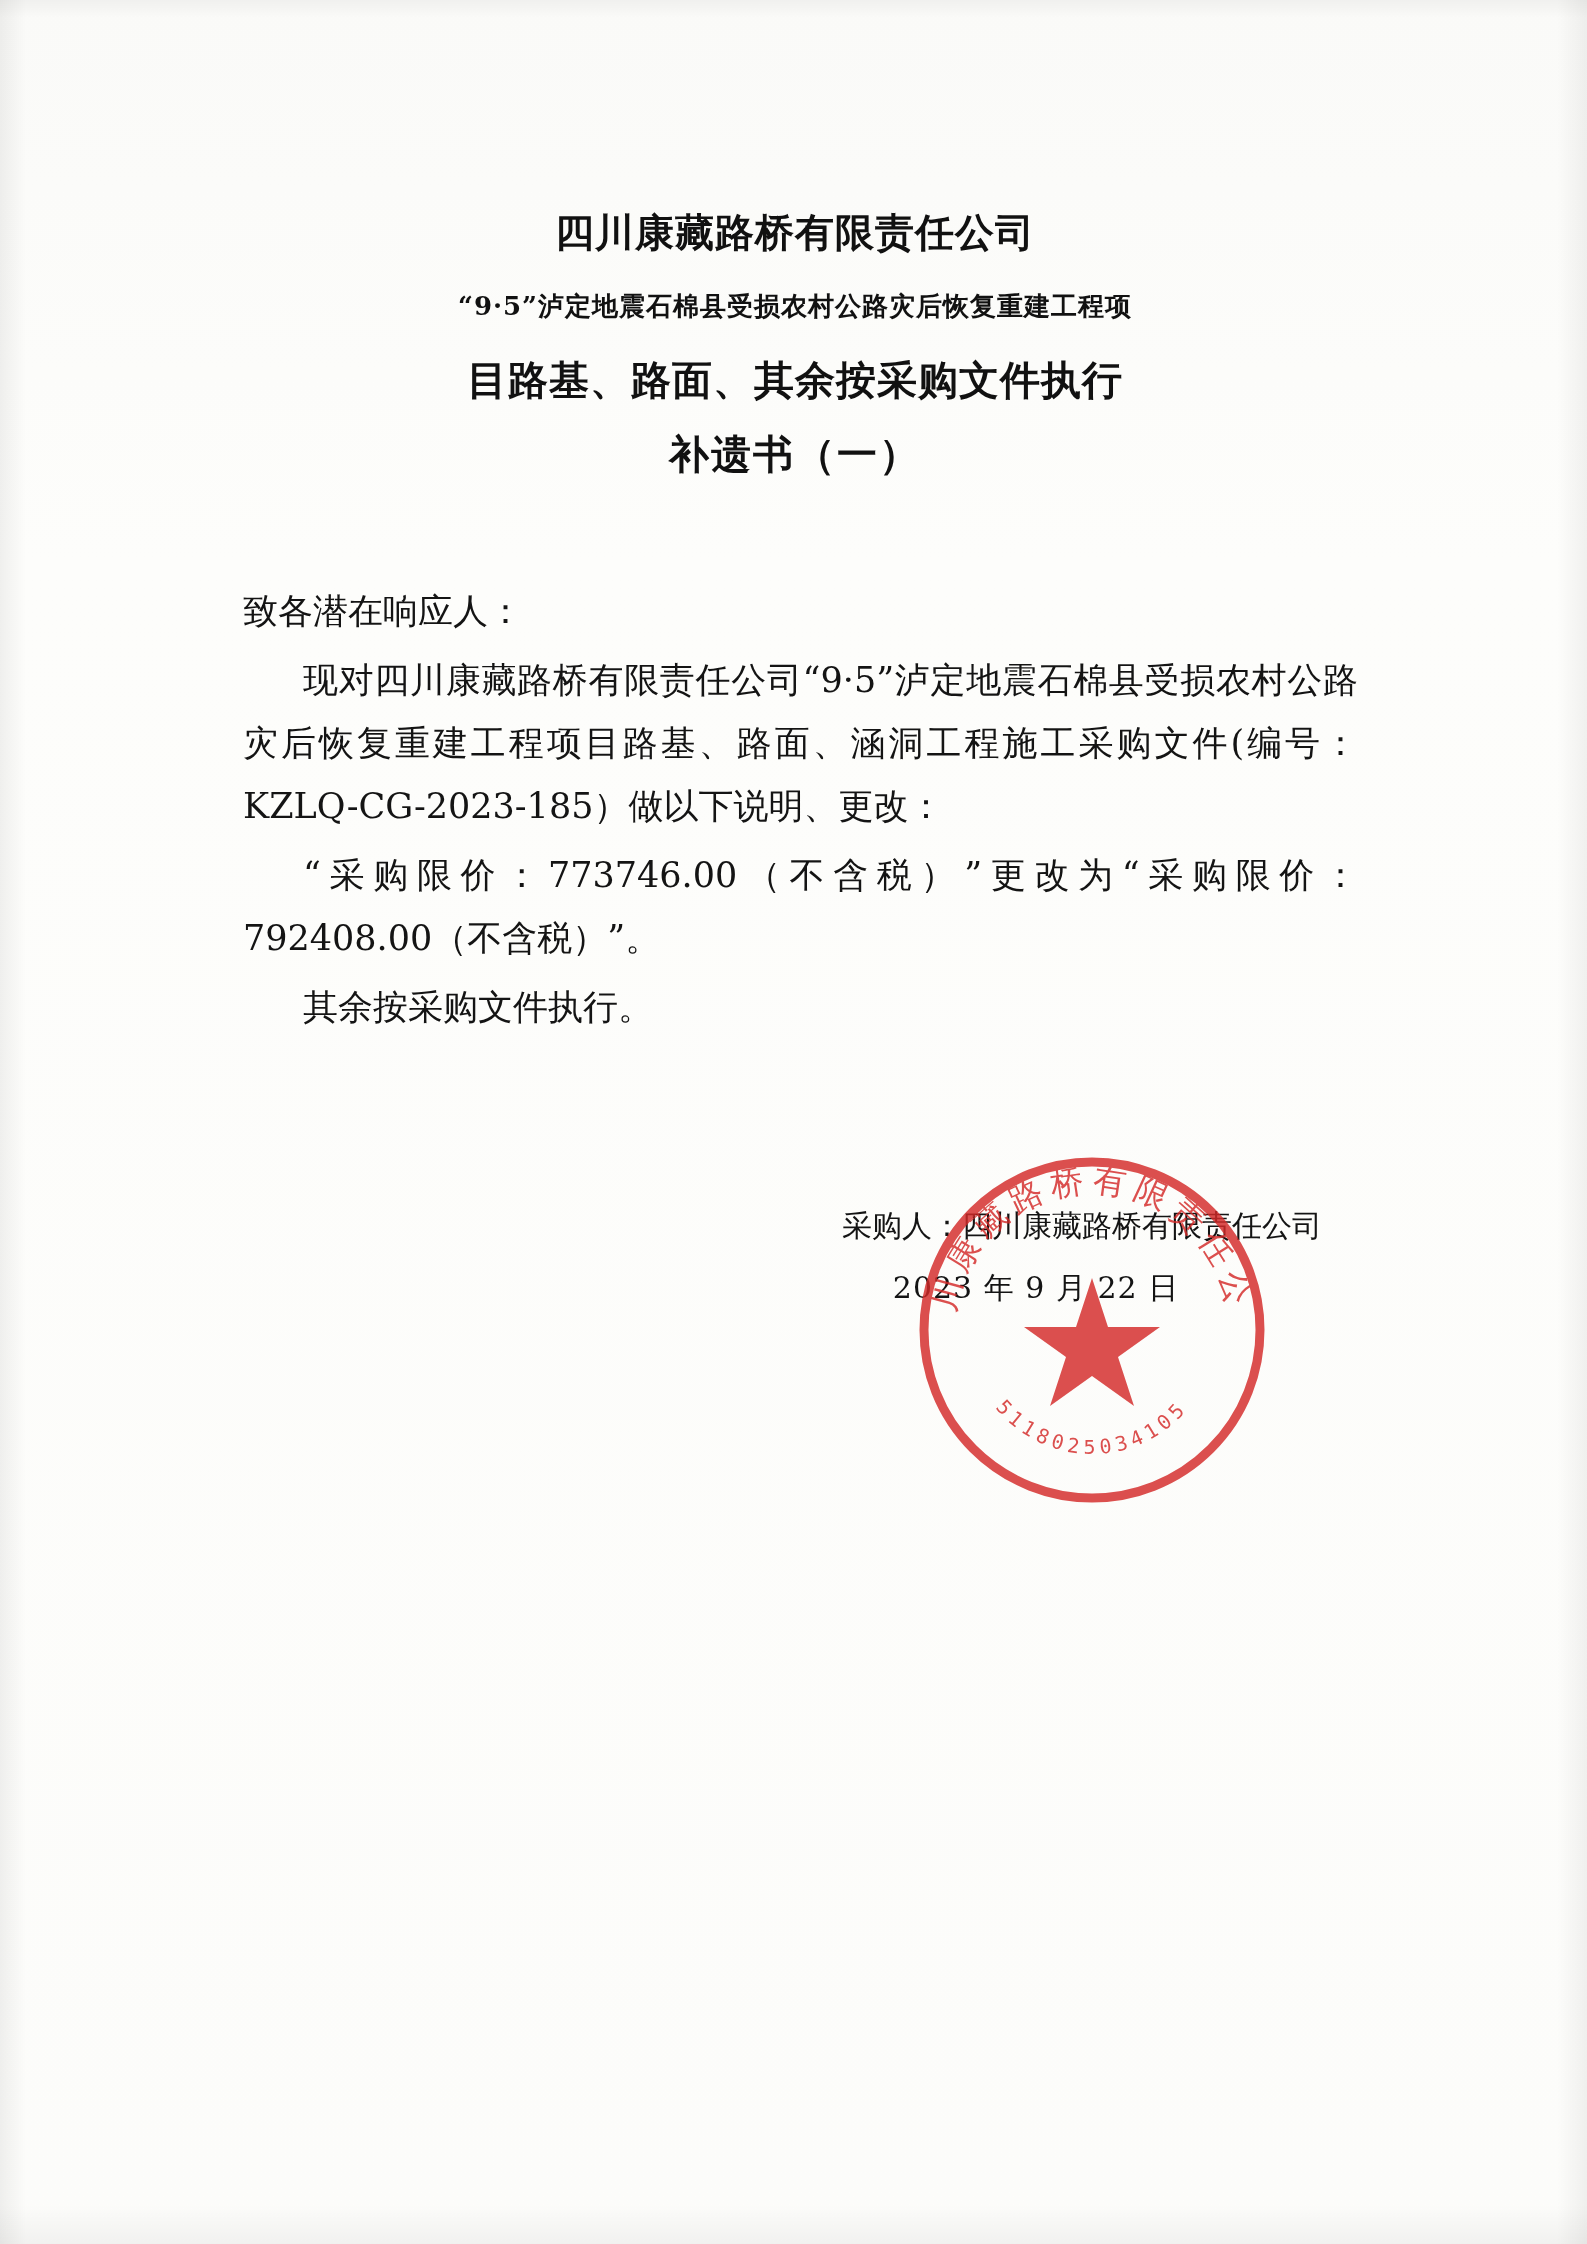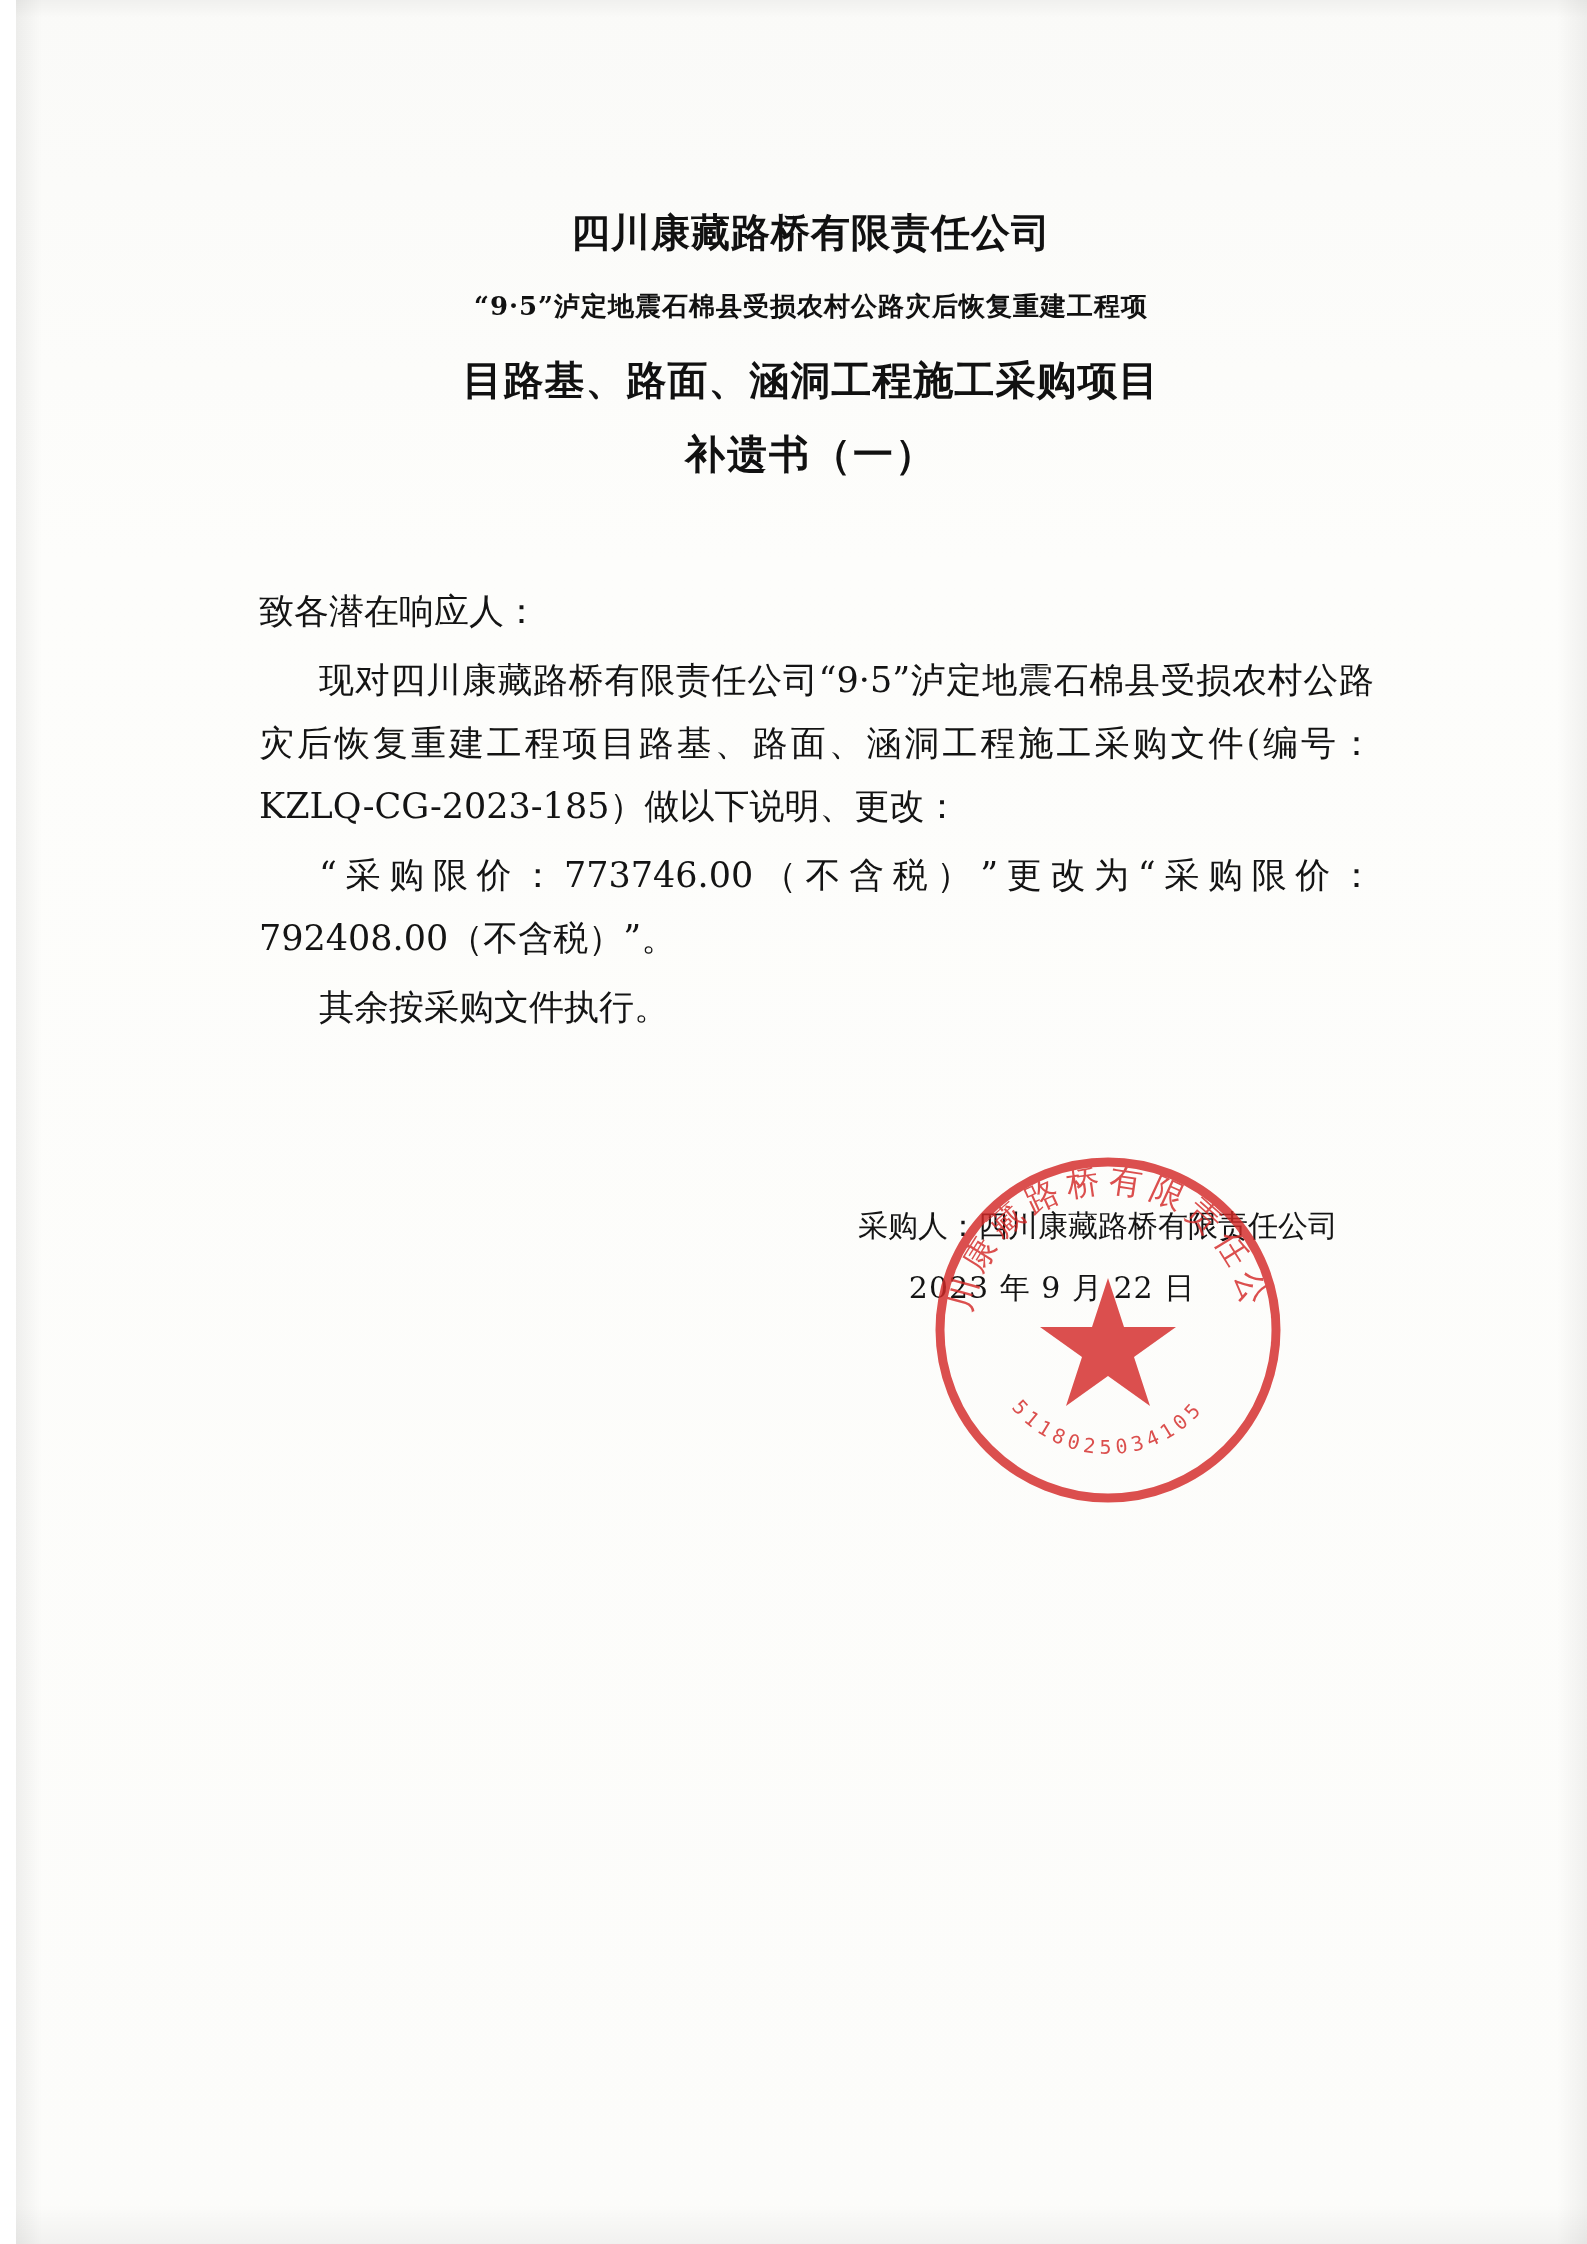--- a/index.html
+++ b/index.html
@@ -12,21 +12,20 @@
     height: 2244px;
     position: relative;
     font-family: "Liberation Serif", serif;
     color: #1a1a1a;
     overflow: hidden;
   }
   .page {
     position: absolute;
     inset: 0;
     background: #d946ef;
-    margin-left: 16px;
   }
   
   .page:before {
     content: "";
     position: absolute;
     inset: 0;
     background:
       linear-gradient(180deg, rgba(250,250,248,1) 0%, rgba(253,253,251,1) 25%, rgba(252,252,250,1) 100%);
     pointer-events: none;
   }
@@ -132,21 +131,21 @@
   <div class="edge-top"></div>
   <div class="edge-left"></div>
   <div class="edge-right"></div>
   <div class="edge-bottom"></div>
 
   <div class="content">
 
     <div class="title-block">
       <div class="title-line t1">四川康藏路桥有限责任公司</div>
       <div class="title-line t2">“9·5”泸定地震石棉县受损农村公路灾后恢复重建工程项</div>
-      <div class="title-line t3">目路基、路面、涵洞工程施工采购项目</div>
+      <div class="title-line t3">目路基、路面、其余按采购文件执行</div>
       <div class="title-line t4">补遗书（一）</div>
     </div>
 
     <div class="body-block">
       <p class="para">致各潜在响应人：</p>
       <p class="para indent">现对四川康藏路桥有限责任公司“9·5”泸定地震石棉县受损农村公路灾后恢复重建工程项目路基、路面、涵洞工程施工采购文件(编号：KZLQ-CG-2023-185）做以下说明、更改：</p>
       <p class="para indent">“采购限价：773746.00（不含税）”更改为“采购限价：792408.00（不含税）”。</p>
       <p class="para indent">其余按采购文件执行。</p>
     </div>
 

